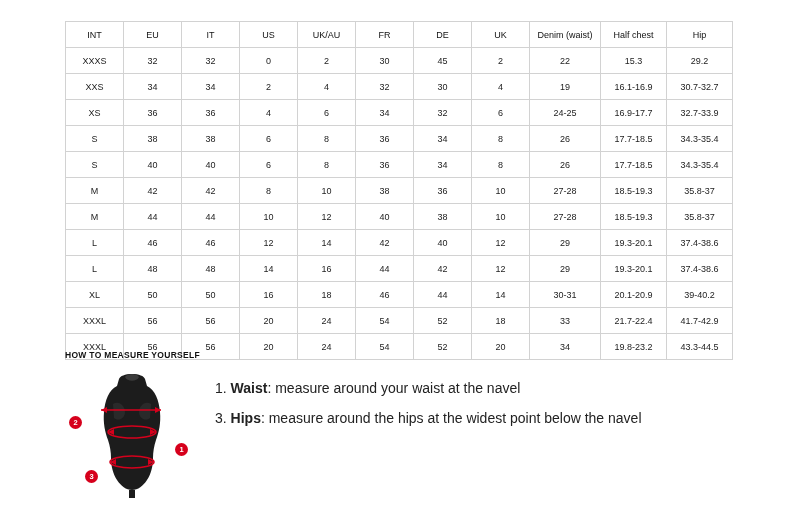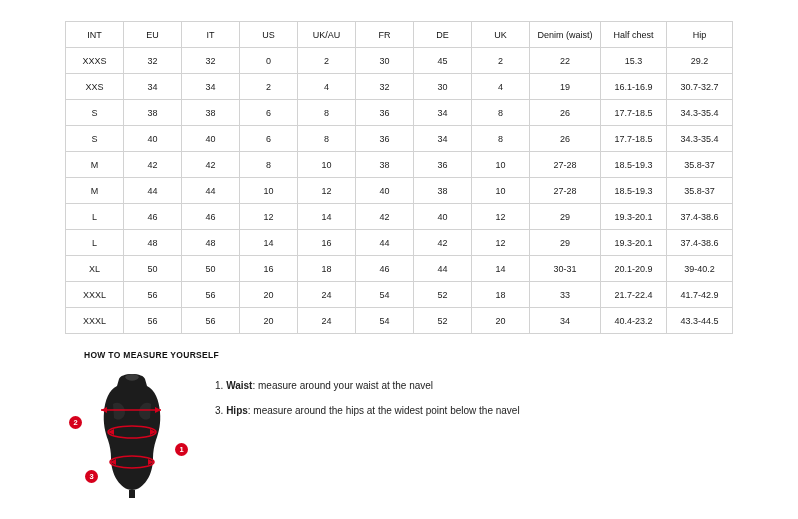--- a/index.html
+++ b/index.html
@@ -74,39 +74,38 @@
     left: 65px;
     top: 350px;
     width: 680px;
   }
   .howto-title {
     font-size: 8.5px;
     font-weight: bold;
     letter-spacing: 0.3px;
     color: #111111;
     margin-bottom: 10px;
-    padding-left: 19px;
   }
   .howto-body {
     position: relative;
     display: flex;
     align-items: flex-start;
   }
   .figure-area {
     position: relative;
     width: 140px;
     height: 130px;
     flex: 0 0 140px;
   }
   .steps {
     margin-left: 10px;
     padding-top: 10px;
   }
   .step {
-    font-size: 10px;
+    font-size: 14px;
     color: #222222;
     line-height: 1.2;
     margin-bottom: 13px;
   }
   .step b { font-weight: bold; }
 
   
   .mannequin {
     position: absolute;
     left: 30px;
@@ -186,20 +185,33 @@
           <td>2</td>
           <td>4</td>
           <td>32</td>
           <td>30</td>
           <td>4</td>
           <td class="left-ish">19</td>
           <td class="left-ish">16.1-16.9</td>
           <td class="left-ish">30.7-32.7</td>
         </tr>
         <tr>
+          <td>XS</td>
+          <td>36</td>
+          <td>36</td>
+          <td>4</td>
+          <td>6</td>
+          <td>34</td>
+          <td>32</td>
+          <td>6</td>
+          <td class="left-ish">24-25</td>
+          <td class="left-ish">16.9-17.7</td>
+          <td class="left-ish">32.7-33.9</td>
+        </tr>
+        <tr>
           <td>S</td>
           <td>38</td>
           <td>38</td>
           <td>6</td>
           <td>8</td>
           <td>36</td>
           <td>34</td>
           <td>8</td>
           <td class="left-ish">26</td>
           <td class="left-ish">17.7-18.5</td>
@@ -299,21 +311,21 @@
         <tr>
           <td>XXXL</td>
           <td>56</td>
           <td>56</td>
           <td>20</td>
           <td>24</td>
           <td>54</td>
           <td>52</td>
           <td>20</td>
           <td class="left-ish">34</td>
-          <td class="left-ish">40.4-23.2</td>
+          <td class="left-ish">19.8-23.2</td>
           <td class="left-ish">43.3-44.5</td>
         </tr>
       </tbody>
     </table>
   </div>
 
   <div class="howto">
     <div class="howto-title">HOW TO MEASURE YOURSELF</div>
 
     <div class="howto-body">

